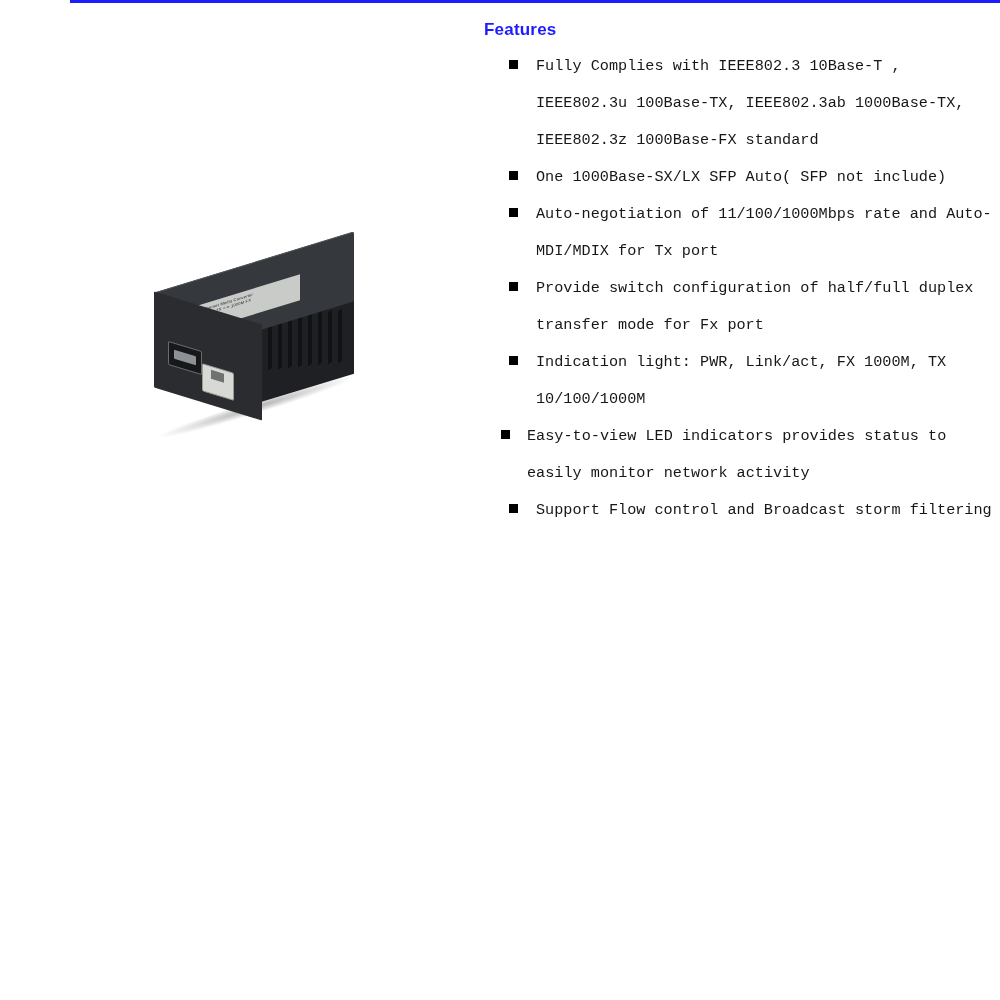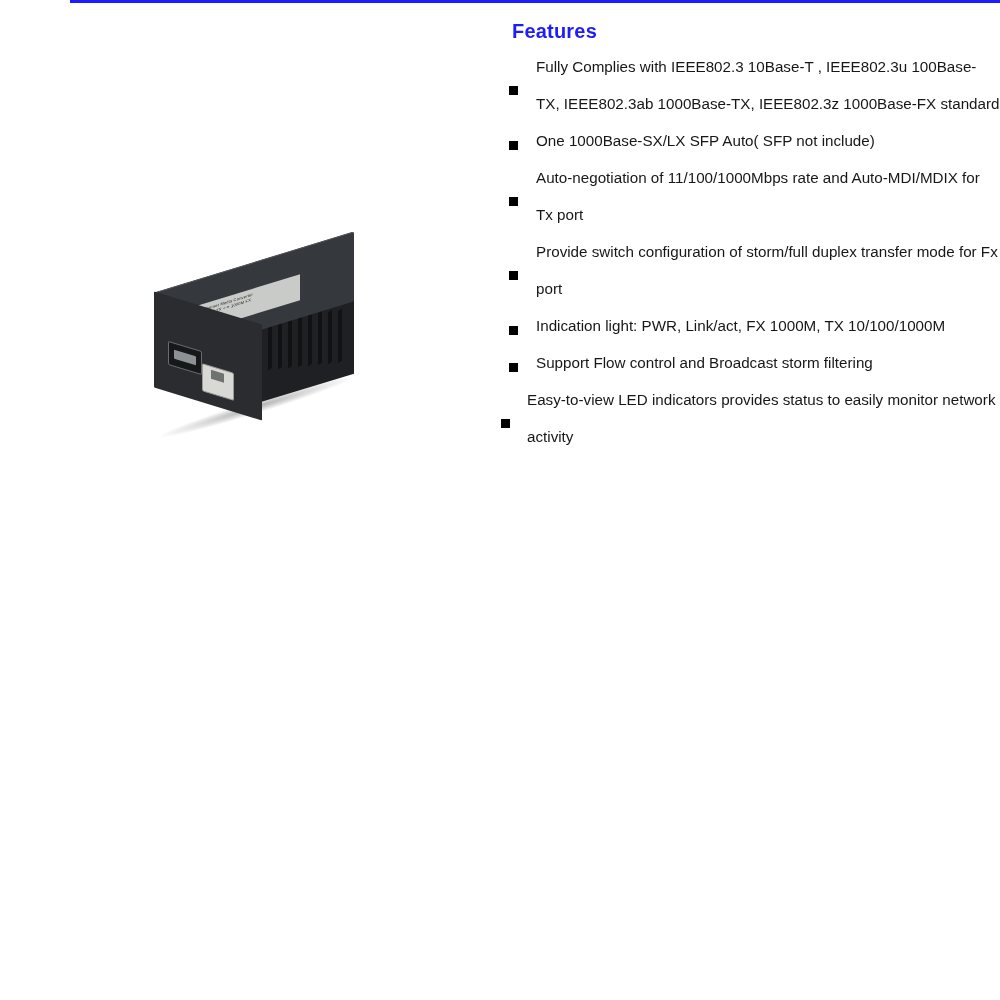--- a/index.html
+++ b/index.html
@@ -142,37 +142,38 @@
   
   .features-pane {
     position: absolute;
     left: 480px;
     top: 0px;
     width: 520px;
     height: 1000px;
   }
   .features-title {
     position: absolute;
-    left: 32px;
+    left: 4px;
     top: 20px;
-    font-size: 20px;
+    font-size: 17px;
     font-weight: bold;
     color: #1c1cff;
     letter-spacing: 0.2px;
   }
   .bullets {
     position: absolute;
     left: 12px;
     top: 48px;
     width: 508px;
   }
   .bullet-row {
     display: flex;
-    align-items: center;
+    align-items: flex-start;
     margin-bottom: 0px;
+    font-family: Liberation Mono, monospace;
   }
   .bullet-mark {
     width: 26px;
     flex: 0 0 26px;
     padding-top: 12px;
     text-align: right;
     font-size: 10px;
     line-height: 10px;
     color: #000;
   }
@@ -247,33 +248,33 @@
     </div>
 
 
     <div class="bullet-row">
       <div class="bullet-mark"><span class="sq"></span></div>
       <div class="bullet-text">Auto-negotiation of 11/100/1000Mbps rate and Auto-MDI/MDIX for Tx port</div>
     </div>
 
     <div class="bullet-row">
       <div class="bullet-mark"><span class="sq"></span></div>
-      <div class="bullet-text">Provide switch configuration of storm/full duplex transfer mode for Fx port</div>
+      <div class="bullet-text">Provide switch configuration of half/full duplex transfer mode for Fx port</div>
     </div>
 
 
     <div class="bullet-row">
       <div class="bullet-mark"><span class="sq"></span></div>
       <div class="bullet-text">Indication light: PWR, Link/act, FX 1000M, TX 10/100/1000M</div>
     </div>
 
+    <div class="bullet-row shift">
+      <div class="bullet-mark"><span class="sq"></span></div>
+      <div class="bullet-text">Easy-to-view LED indicators provides status to easily monitor network activity</div>
+    </div>
+
     <div class="bullet-row">
       <div class="bullet-mark"><span class="sq"></span></div>
       <div class="bullet-text">Support Flow control and Broadcast storm filtering</div>
-    </div>
-
-    <div class="bullet-row shift">
-      <div class="bullet-mark"><span class="sq"></span></div>
-      <div class="bullet-text">Easy-to-view LED indicators provides status to easily monitor network activity</div>
     </div>
 
   </div>
 </div>
 
 </body></html>

